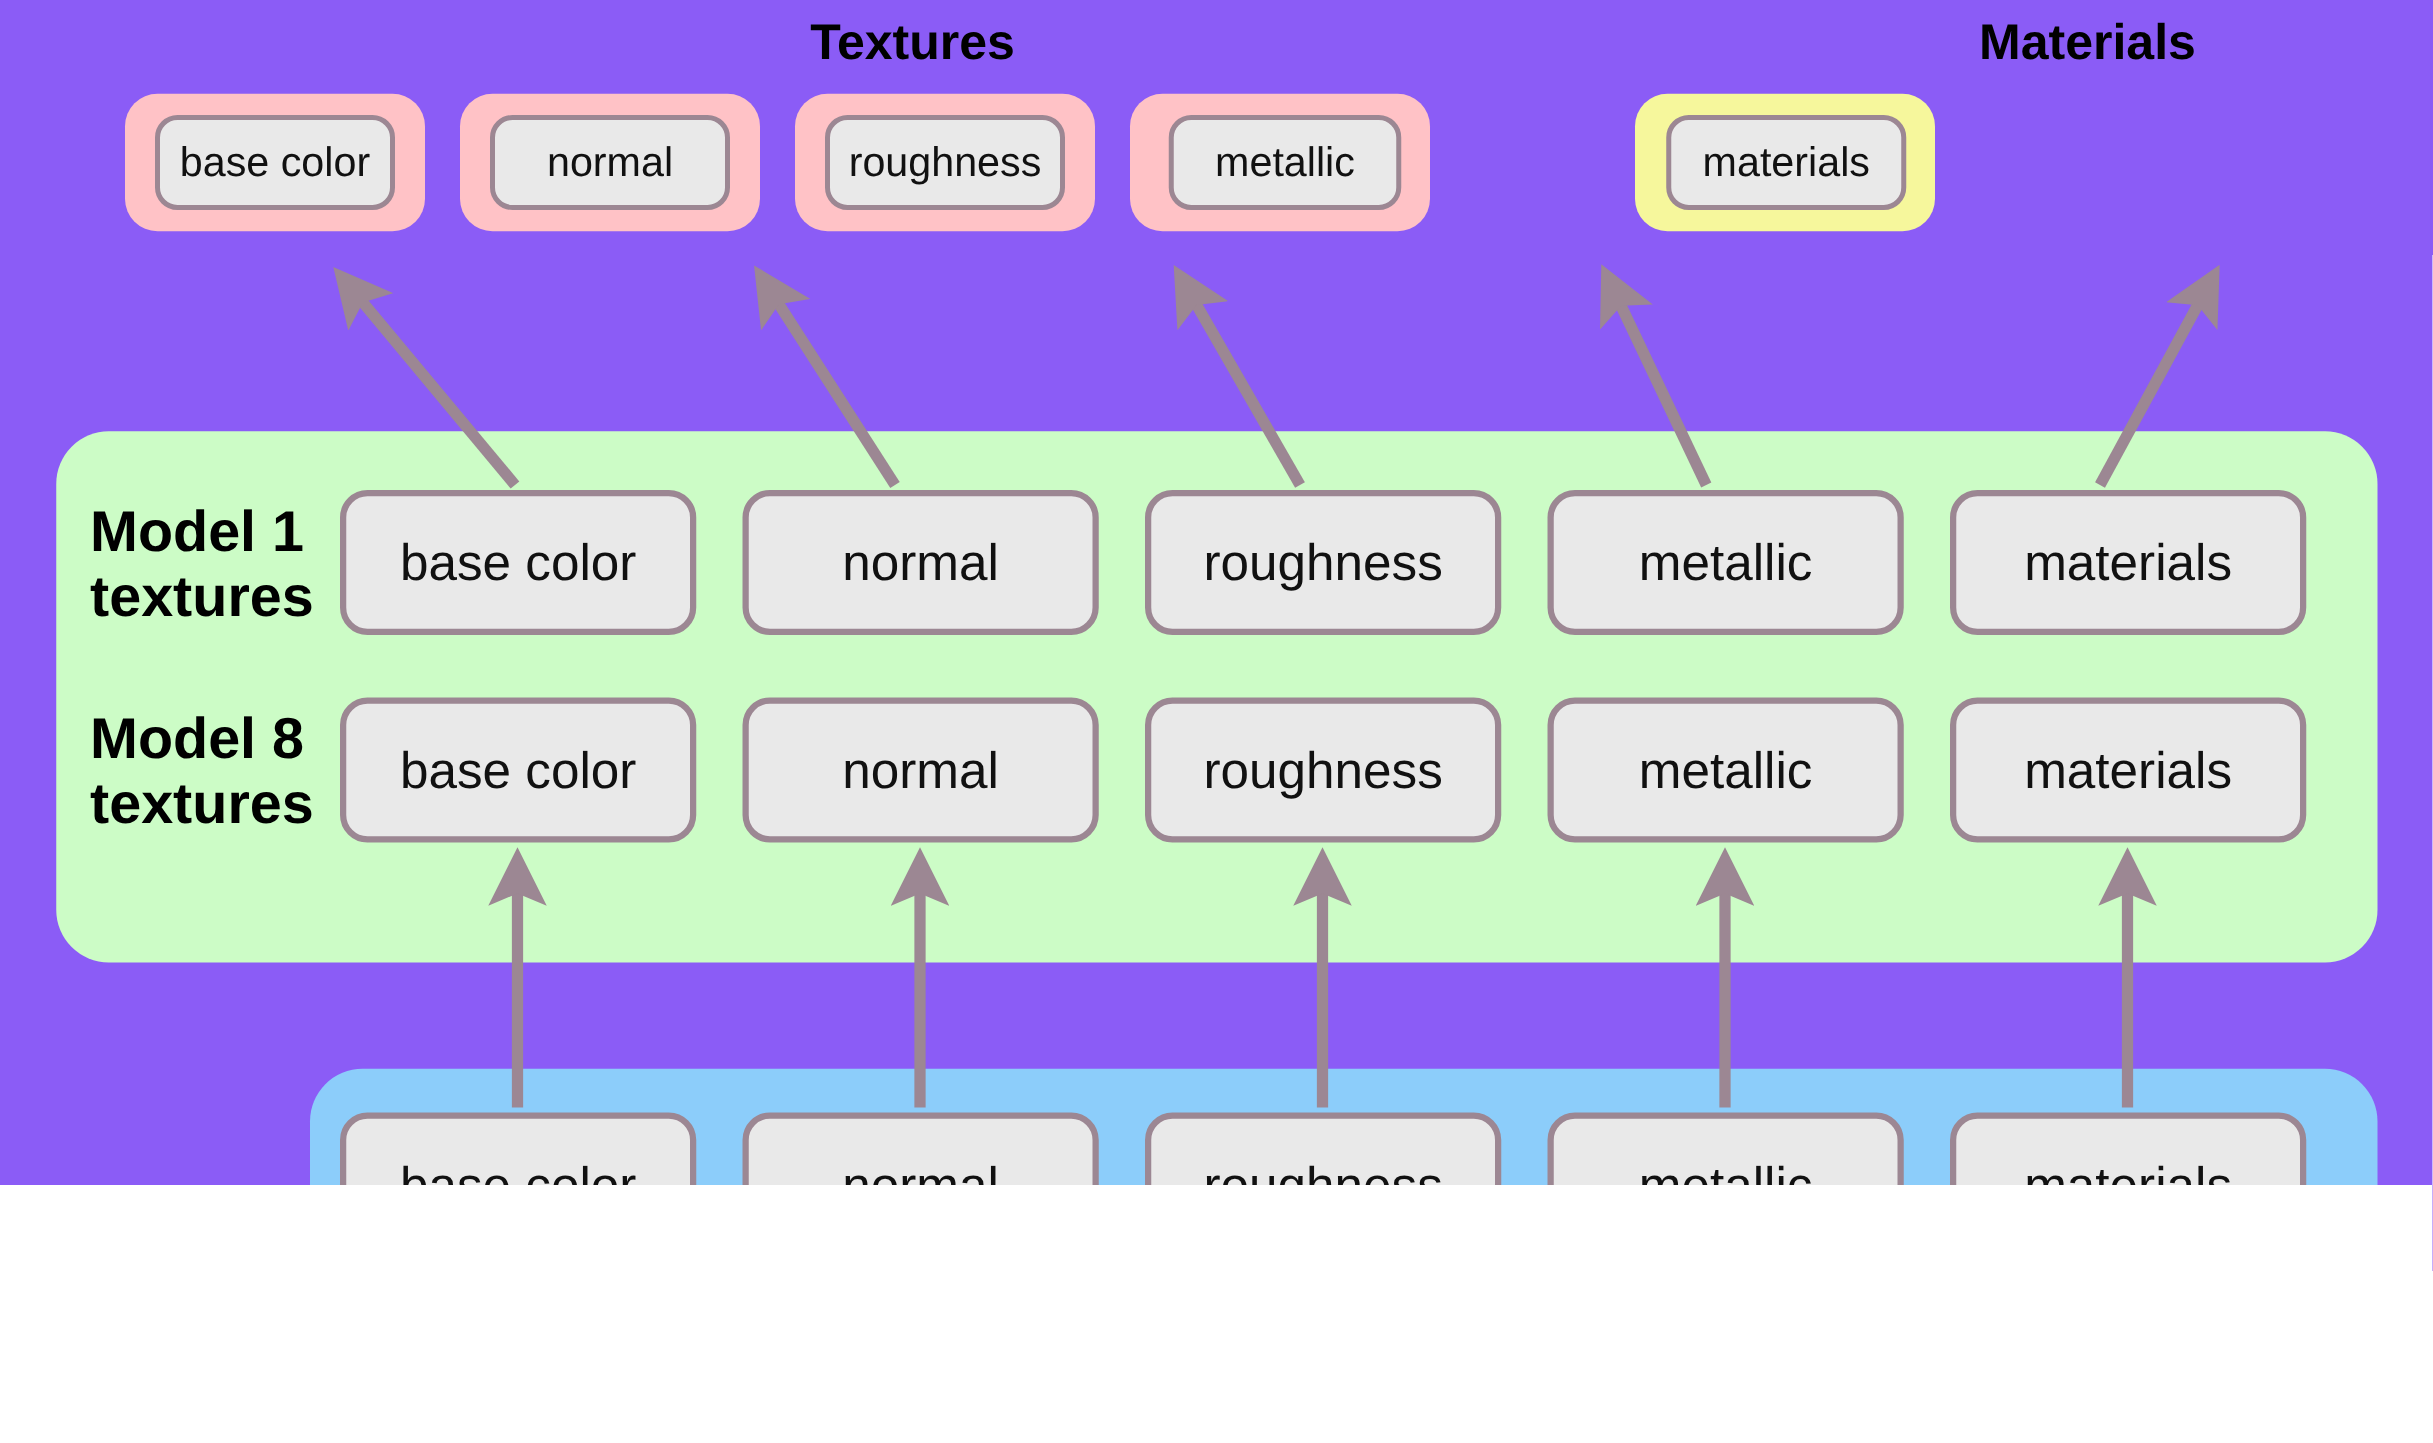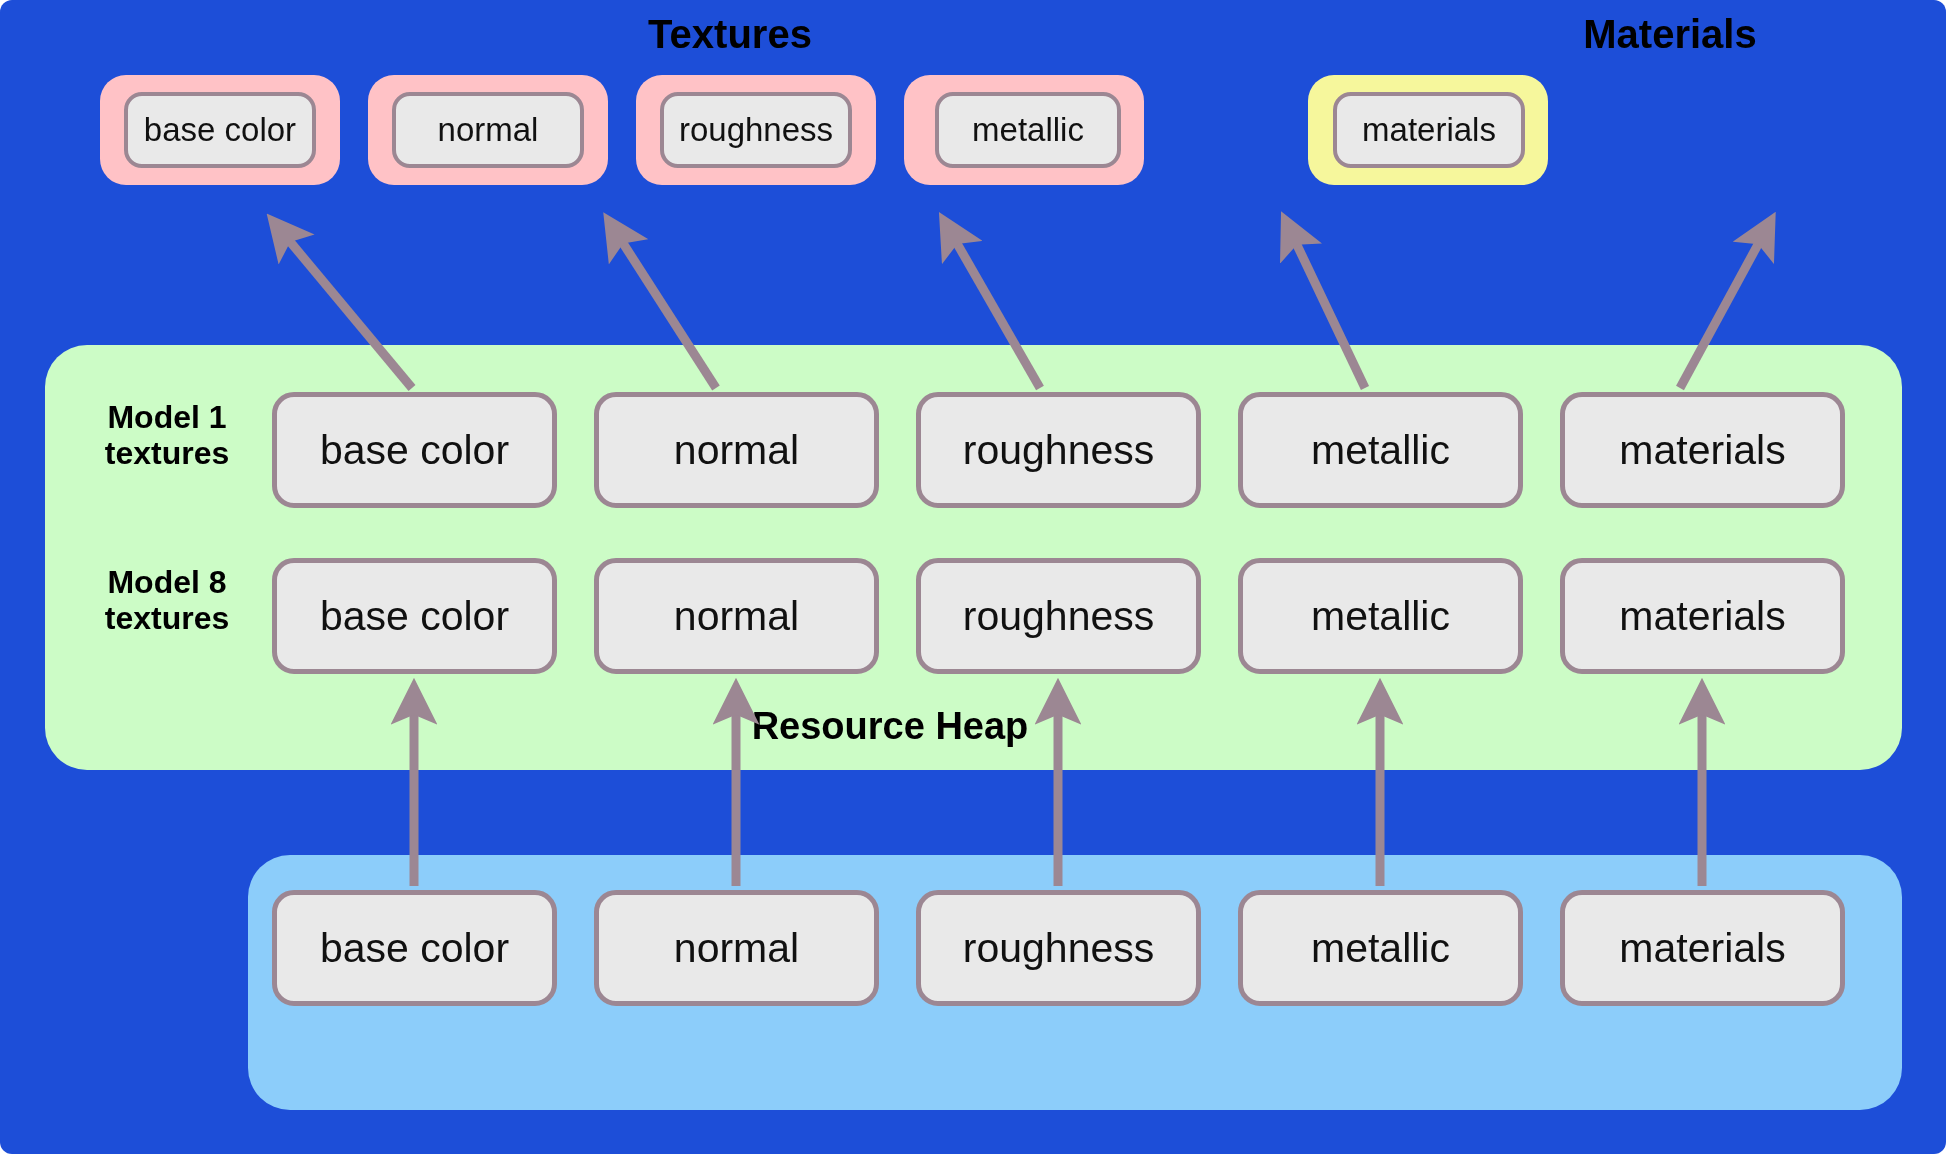--- a/index.html
+++ b/index.html
@@ -6,24 +6,23 @@
     margin: 0;
     padding: 0;
     background: #ffffff;
   }
   body {
     font-family: "Liberation Sans", sans-serif;
   }
   #stage {
     position: relative;
     width: 1946px;
-    height: 1154px;
-    background: #1d4ed8;
+    height: 948px;
+    background: #8b5cf6;
     overflow: hidden;
-    border-radius: 12px;
   }
   
   .section-title {
     position: absolute;
     font-weight: bold;
     font-size: 40px;
     color: #000000;
     white-space: nowrap;
     text-align: center;
   }
@@ -79,24 +78,24 @@
     white-space: nowrap;
     text-align: center;
   }
   #label-heap   { left: 690px; top: 705px; width: 400px; }
   #label-buffer { left: 760px; top: 1040px; width: 560px; }
 
   
   .row-label {
     position: absolute;
     font-weight: bold;
-    font-size: 32px;
+    font-size: 46px;
     line-height: 1.12;
     color: #000000;
-    text-align: center;
+    text-align: left;
     white-space: pre-line;
   }
   #rowlabel-1 { left: 72px; top: 400px; width: 190px; }
   #rowlabel-2 { left: 72px; top: 565px; width: 190px; }
 
   
   #arrows {
     position: absolute;
     left: 0; top: 0;
     width: 1946px; height: 1154px;
@@ -138,21 +137,20 @@
   <div class="node big" style="left:916px; top:392px; width:285px; height:116px;">roughness</div>
   <div class="node big" style="left:1238px; top:392px; width:285px; height:116px;">metallic</div>
   <div class="node big" style="left:1560px; top:392px; width:285px; height:116px;">materials</div>
 
   <div class="node big" style="left:272px; top:558px; width:285px; height:116px;">base color</div>
   <div class="node big" style="left:594px; top:558px; width:285px; height:116px;">normal</div>
   <div class="node big" style="left:916px; top:558px; width:285px; height:116px;">roughness</div>
   <div class="node big" style="left:1238px; top:558px; width:285px; height:116px;">metallic</div>
   <div class="node big" style="left:1560px; top:558px; width:285px; height:116px;">materials</div>
 
-  <div class="panel-label" id="label-heap">Resource Heap</div>
 
   <div class="panel" id="panel-buffer"></div>
 
   <div class="node big" style="left:272px; top:890px; width:285px; height:116px;">base color</div>
   <div class="node big" style="left:594px; top:890px; width:285px; height:116px;">normal</div>
   <div class="node big" style="left:916px; top:890px; width:285px; height:116px;">roughness</div>
   <div class="node big" style="left:1238px; top:890px; width:285px; height:116px;">metallic</div>
   <div class="node big" style="left:1560px; top:890px; width:285px; height:116px;">materials</div>
 
 

